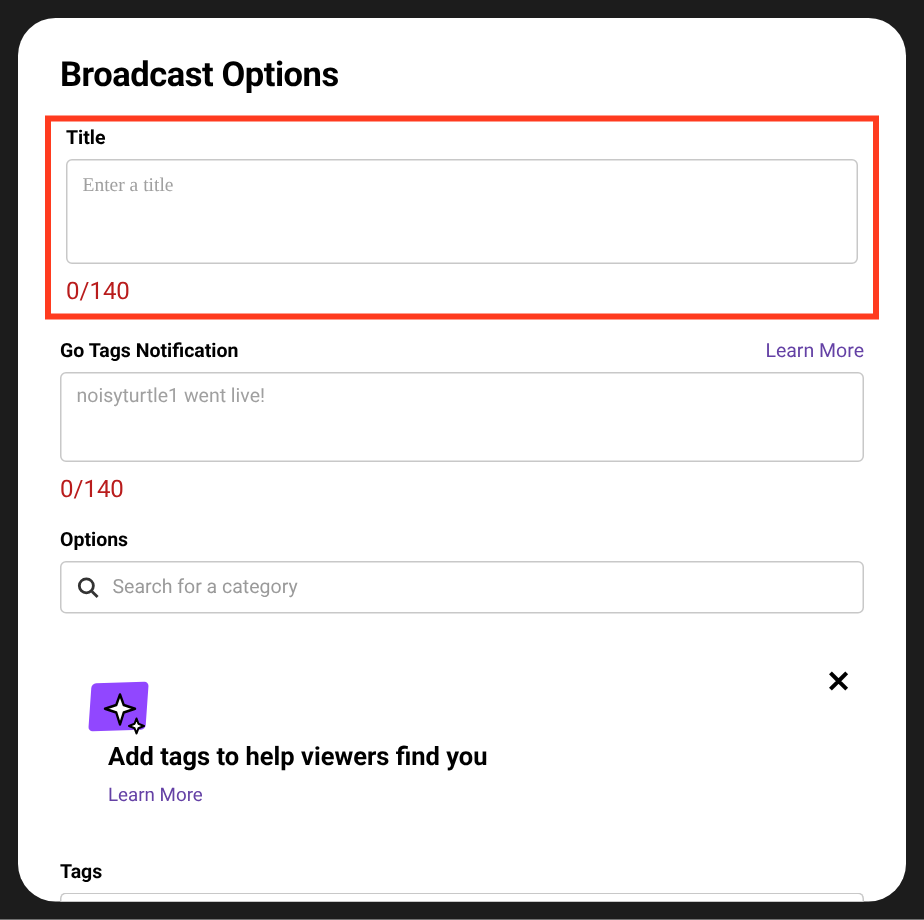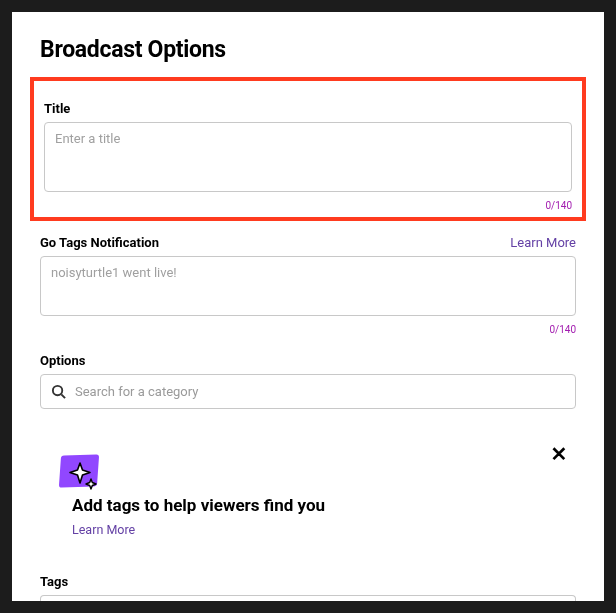--- a/index.html
+++ b/index.html
@@ -19,35 +19,36 @@
       padding: 12px;
       width: 616px;
       height: 613px;
     }
     .panel {
       background: #ffffff;
       width: 100%;
       height: 100%;
       padding: 24px 28px 0 28px;
       overflow: hidden;
+      border-radius: 25px;
     }
     .page-title {
       font-size: 23px;
       font-weight: 700;
       color: #000000;
       margin-bottom: 18px;
       letter-spacing: -0.3px;
     }
     .field-block {
       margin-bottom: 18px;
       position: relative;
     }
     .highlight-box {
       border: 4px solid #ff3b1f;
-      padding: 20px 10px 6px 10px;
+      padding: 4px 10px 6px 10px;
       margin: -4px -10px 14px -10px;
     }
     .label-row {
       display: flex;
       justify-content: space-between;
       align-items: center;
       margin-bottom: 6px;
     }
     .field-label {
       font-size: 13px;
@@ -66,31 +67,32 @@
       border-radius: 4px;
       padding: 8px 10px;
       font-size: 13px;
       font-family: inherit;
       resize: none;
       color: #333;
       background: #fff;
     }
     .textarea-input.ta-title {
       height: 70px;
+      font-family: Liberation Serif, serif;
     }
     .textarea-input.ta-notif {
       height: 60px;
     }
     .textarea-input::placeholder {
       color: #a0a0a0;
     }
     .char-count {
-      text-align: right;
-      font-size: 10px;
-      color: #a21caf;
+      text-align: left;
+      font-size: 16px;
+      color: #b91c1c;
       margin-top: 4px;
     }
     .search-wrapper {
       position: relative;
       width: 100%;
     }
     .search-icon-box {
       position: absolute;
       left: 10px;
       top: 50%;

